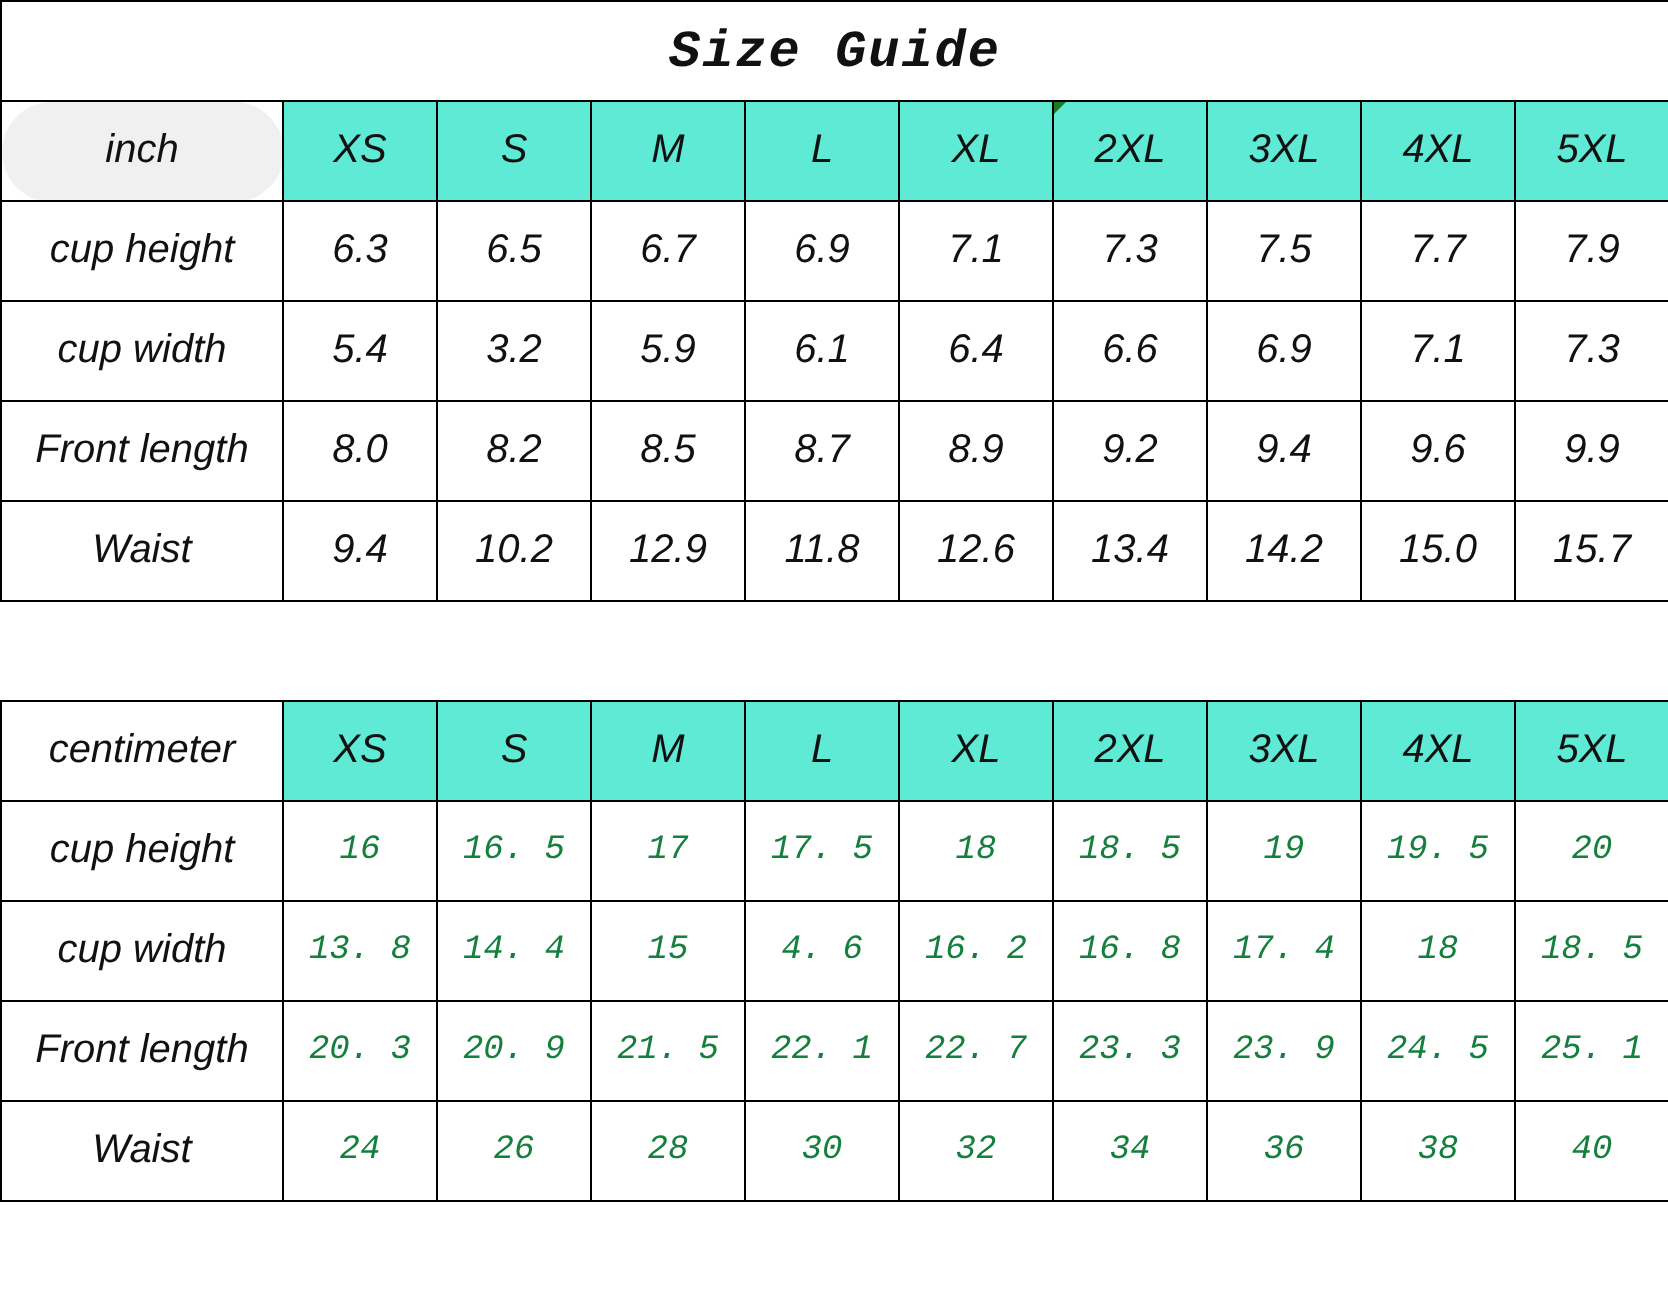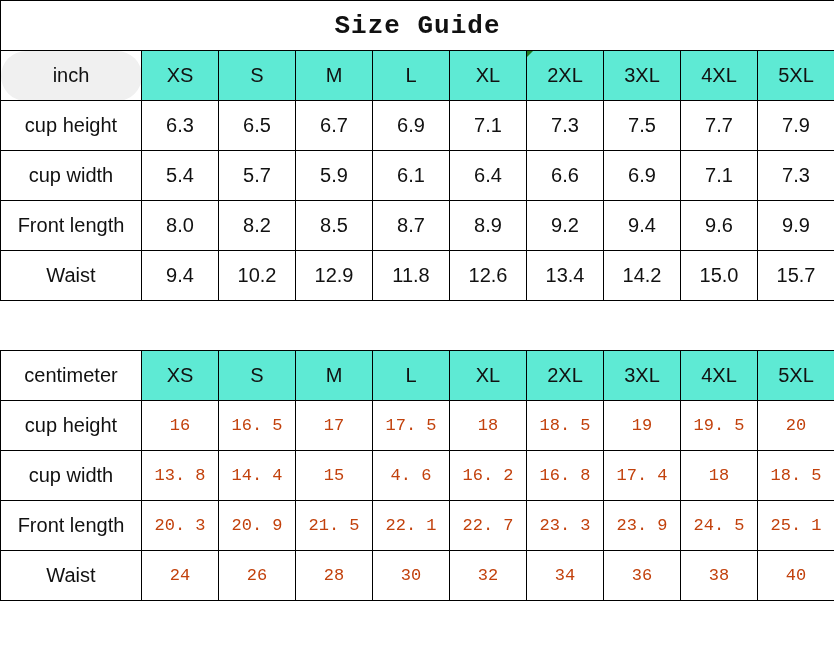--- a/index.html
+++ b/index.html
@@ -7,20 +7,21 @@
     padding: 0;
     background: #ffffff;
     width: 834px;
     height: 652px;
     overflow: hidden;
   }
   .sheet {
     width: 832px;
     height: 652px;
     background: #ffffff;
+    font-style: italic;
   }
   table.grid {
     border-collapse: collapse;
     table-layout: fixed;
     width: 834px;
   }
   tr { height: 50px; }
   td {
     border: 1px solid #000000;
     text-align: center;
@@ -54,21 +55,21 @@
     font-family: "Liberation Sans", sans-serif;
     font-size: 20px;
   }
   .value-cell.inch {
     font-family: "Liberation Sans", sans-serif;
     font-size: 20px;
   }
   .value-cell.cm {
     font-family: "Liberation Mono", "DejaVu Sans Mono", monospace;
     font-size: 17px;
-    color: #c2410c;
+    color: #15803d;
   }
   .gap-cell {
     border-left: none;
     border-right: none;
     background: #ffffff;
   }
   .footer-cell {
     font-family: "Liberation Mono", "DejaVu Sans Mono", monospace;
     font-weight: 700;
     font-size: 21px;
@@ -126,21 +127,21 @@
           <td class="value-cell inch">6.9</td>
           <td class="value-cell inch">7.1</td>
           <td class="value-cell inch">7.3</td>
           <td class="value-cell inch">7.5</td>
           <td class="value-cell inch">7.7</td>
           <td class="value-cell inch">7.9</td>
         </tr>
         <tr>
           <td class="label-cell">cup width</td>
           <td class="value-cell inch">5.4</td>
-          <td class="value-cell inch">5.7</td>
+          <td class="value-cell inch">3.2</td>
           <td class="value-cell inch">5.9</td>
           <td class="value-cell inch">6.1</td>
           <td class="value-cell inch">6.4</td>
           <td class="value-cell inch">6.6</td>
           <td class="value-cell inch">6.9</td>
           <td class="value-cell inch">7.1</td>
           <td class="value-cell inch">7.3</td>
         </tr>
         <tr>
           <td class="label-cell">Front length</td>

